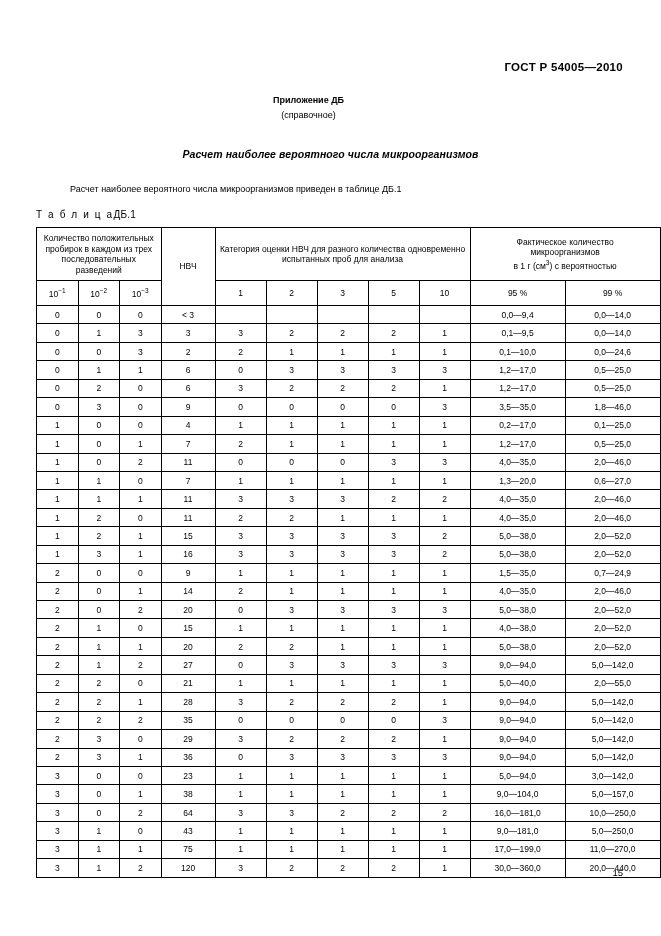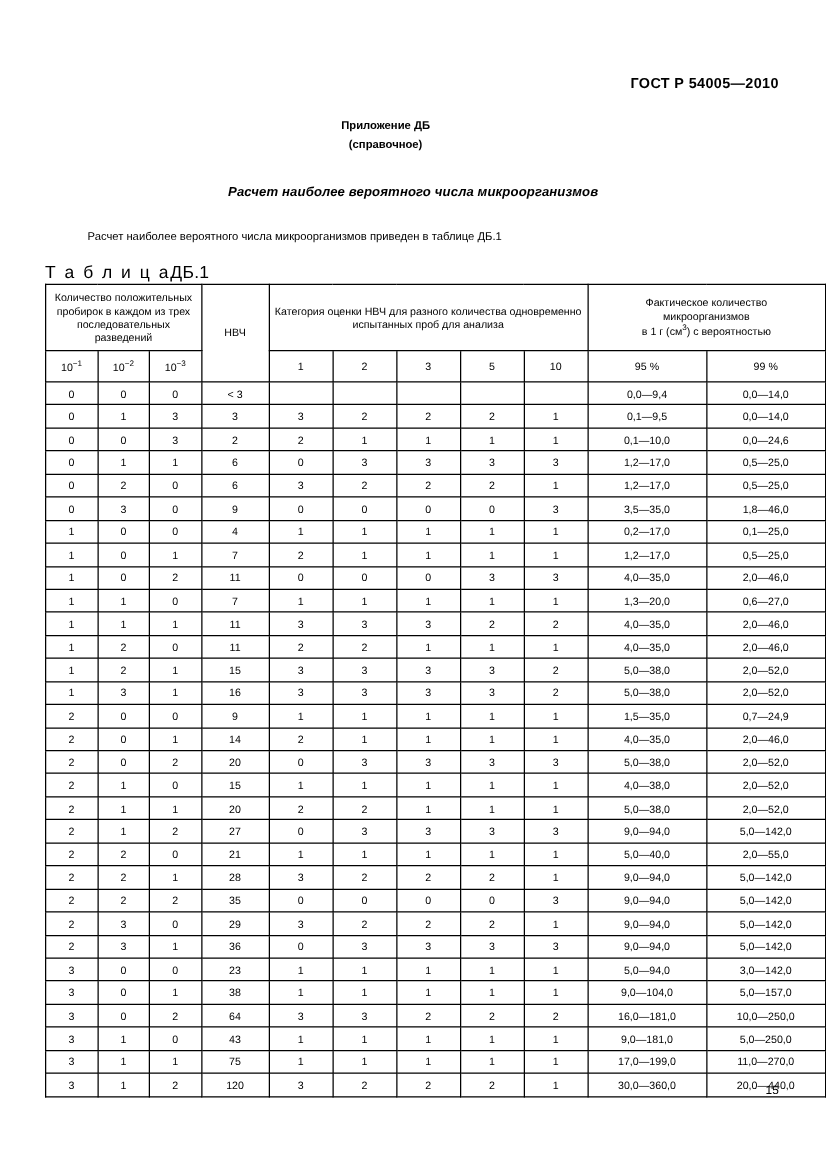--- a/index.html
+++ b/index.html
@@ -35,21 +35,21 @@
   .annex-block {
     position: absolute;
     top: 93px;
     left: 0;
     width: 617px;
     text-align: center;
     font-size: 9px;
     line-height: 15px;
   }
   .annex-block div { font-weight: bold; }
-  .annex-block .sub { font-weight: bold; }
+  .annex-block .sub { font-weight: normal; }
 
   .main-title {
     position: absolute;
     top: 148px;
     left: 0;
     width: 661px;
     text-align: center;
     font-size: 10.5px;
     font-weight: bold;
     font-style: italic;
@@ -60,21 +60,21 @@
     position: absolute;
     top: 184px;
     left: 70px;
     font-size: 9px;
   }
 
   .table-caption {
     position: absolute;
     top: 209px;
     left: 36px;
-    font-size: 14px;
+    font-size: 10px;
     letter-spacing: 1.6px;
   }
   .table-caption .tnum { letter-spacing: 0.2px; }
 
   
   table.mpn {
     position: absolute;
     top: 227px;
     left: 36px;
     width: 589px;

